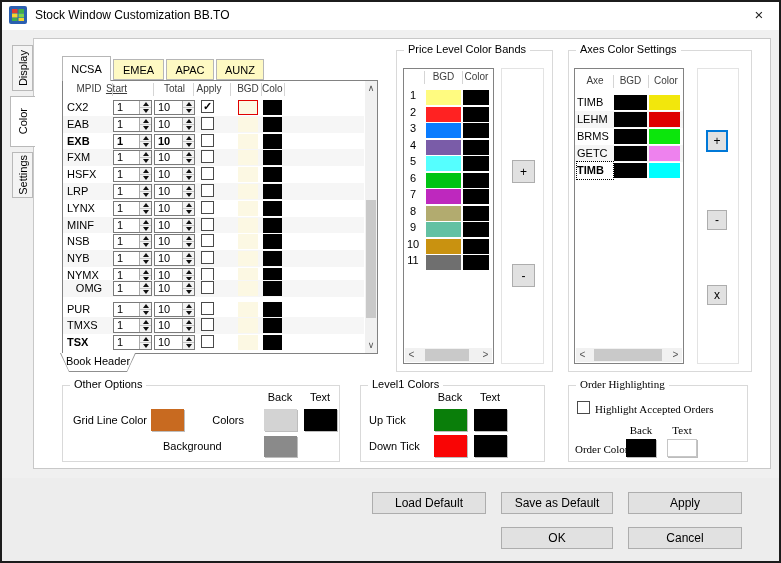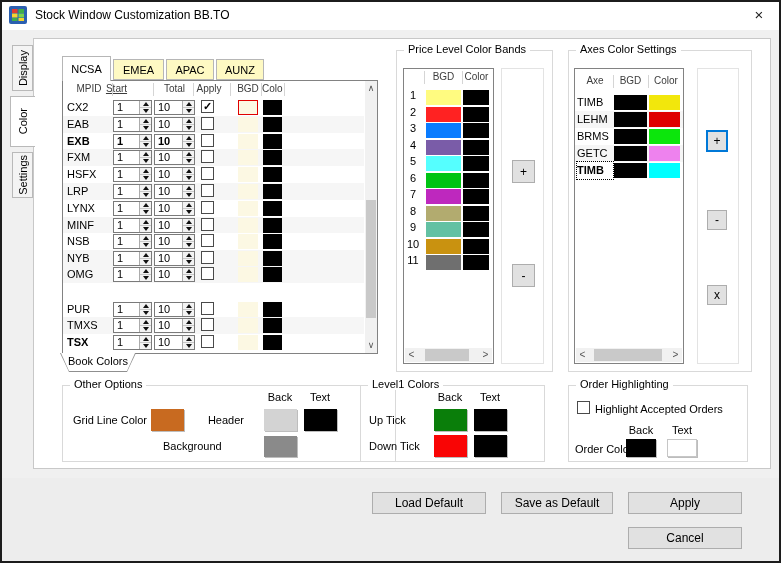--- a/index.html
+++ b/index.html
@@ -417,21 +417,21 @@
               </div>
               <div class="sb">
                 <div class="tri-down"></div>
               </div>
             </div>
           </div>
           <div class="cbx" style="left: 138px;"></div>
           <div class="swatch" style="left: 175px; width: 20px; background: rgb(252, 248, 227);"></div>
           <div class="swatch" style="left: 200px; width: 19px; background: rgb(0, 0, 0);"></div>
         </div>
-        <div class="trow alt" style="top: 185px;">
+        <div class="trow alt" style="top: 199px; text-align: center;">
           <div class="tlab">OMG</div>
           <div class="spin" style="left: 50px; width: 39px;">
             <div class="spinval">1</div>
             <div class="spinbtns">
               <div class="sb">
                 <div class="tri-up"></div>
               </div>
               <div class="sb">
                 <div class="tri-down"></div>
               </div>
@@ -538,21 +538,21 @@
         </div>
       </div>
     <div class="vscroll" style="right:0;">
       <div class="varrow" style="top:0;">∧</div>
       <div class="vthumb" style="top:119px;height:118px;"></div>
       <div class="varrow" style="bottom:0;">∨</div>
     </div>
   </div>
 
   <div class="booktab">
-    <div class="inner">Book Colors</div>
+    <div class="inner">Book Header</div>
   </div>
 
   <div class="group" style="left:396px;top:50px;width:157px;height:322px;">
     <span class="glabel">Price Level Color Bands</span>
     <div class="tblbox" style="left:6px;top:17px;width:91px;height:296px;">
       <div class="thead">
         <div class="thc" style="left:22px;width:35px;font-size:10px;">BGD</div>
         <div class="thc" style="left:60px;width:25px;font-size:10px;">Color</div>
         <div class="hsep" style="left:20px;"></div>
           <div class="hsep" style="left:58px;"></div>
@@ -669,56 +669,57 @@
         <div class="harrow" style="right:0;">&gt;</div>
       </div>
     </div>
     <div class="panelbox" style="left:128px;top:17px;width:42px;height:296px;">
       <div class="sqbtn focus" style="left:8px;top:61px;width:22px;height:22px;">+</div>
       <div class="sqbtn" style="left:9px;top:141px;width:20px;height:20px;">-</div>
       <div class="sqbtn" style="left:9px;top:216px;width:20px;height:20px;">x</div>
     </div>
   </div>
 
-  <div class="group" style="left:62px;top:385px;width:334px;height:77px;">
+  <div class="group" style="left:62px;top:385px;width:278px;height:77px;">
     <span class="glabel">Other Options</span>
     <div class="colhdr" style="left:197px;top:5px;">Back</div>
     <div class="colhdr" style="left:237px;top:5px;">Text</div>
     <div class="lbl" style="left:10px;top:28px;">Grid Line Color</div>
     <div class="cswatch" style="left: 88px; top: 23px; width: 33px; height: 22px; background: rgb(200, 106, 32);"></div>
-    <div class="lbl" style="left:120px;top:28px;width:61px;text-align:right;">Header</div>
+    <div class="lbl" style="left:120px;top:28px;width:61px;text-align:right;">Colors</div>
     <div class="cswatch" style="left: 201px; top: 23px; width: 33px; height: 22px; background: rgb(211, 211, 211);"></div>
     <div class="cswatch" style="left: 241px; top: 23px; width: 33px; height: 22px; background: rgb(0, 0, 0);"></div>
     <div class="lbl" style="left:100px;top:54px;width:81px;">Background</div>
     <div class="cswatch" style="left: 201px; top: 50px; width: 33px; height: 21px; background: rgb(138, 138, 138);"></div>
   </div>
 
   <div class="group" style="left:360px;top:385px;width:185px;height:77px;">
     <span class="glabel">Level1 Colors</span>
     <div class="colhdr" style="left:69px;top:5px;">Back</div>
     <div class="colhdr" style="left:109px;top:5px;">Text</div>
     <div class="lbl" style="left:8px;top:28px;">Up Tick</div>
     <div class="cswatch" style="left: 73px; top: 23px; width: 33px; height: 22px; background: rgb(10, 126, 10);"></div>
     <div class="cswatch" style="left: 113px; top: 23px; width: 33px; height: 22px; background: rgb(0, 0, 0);"></div>
     <div class="lbl" style="left:8px;top:54px;">Down Tick</div>
     <div class="cswatch" style="left: 73px; top: 49px; width: 33px; height: 22px; background: rgb(249, 5, 5);"></div>
     <div class="cswatch" style="left: 113px; top: 49px; width: 33px; height: 22px; background: rgb(0, 0, 0);"></div>
   </div>
 
-  <div class="group" style="left:568px;top:385px;width:180px;height:77px;">
+  <div class="group" style="left:568px;top:385px;width:180px;height:77px;font-family:Liberation Serif, serif;">
     <span class="glabel">Order Highlighting</span>
     <div class="cbx" style="left:8px;top:15px;"></div>
     <div class="lbl" style="left:26px;top:17px;">Highlight Accepted Orders</div>
     <div class="colhdr" style="left:52px;top:38px;">Back</div>
     <div class="colhdr" style="left:93px;top:38px;">Text</div>
     <div class="lbl" style="left:6px;top:57px;">Order Color</div>
     <div class="cswatch" style="left: 57px; top: 53px; width: 30px; height: 18px; background: rgb(0, 0, 0);"></div>
     <div class="cswatch" style="left: 98px; top: 53px; width: 30px; height: 18px; border: 1px solid rgb(198, 198, 198); background: rgb(255, 255, 255);"></div>
   </div>
 
   <div class="footer">
     <div class="btn" style="left:501px;top:14px;width:112px;">Save as Default</div>
     <div class="btn" style="left:372px;top:14px;width:114px;">Load Default</div>
     <div class="btn" style="left:628px;top:14px;width:114px;">Apply</div>
+    <div class="btn" style="left:501px;top:49px;width:112px;">OK</div>
     <div class="btn" style="left:628px;top:49px;width:114px;">Cancel</div>
   </div>
 
 </div>
 
 </body></html>

